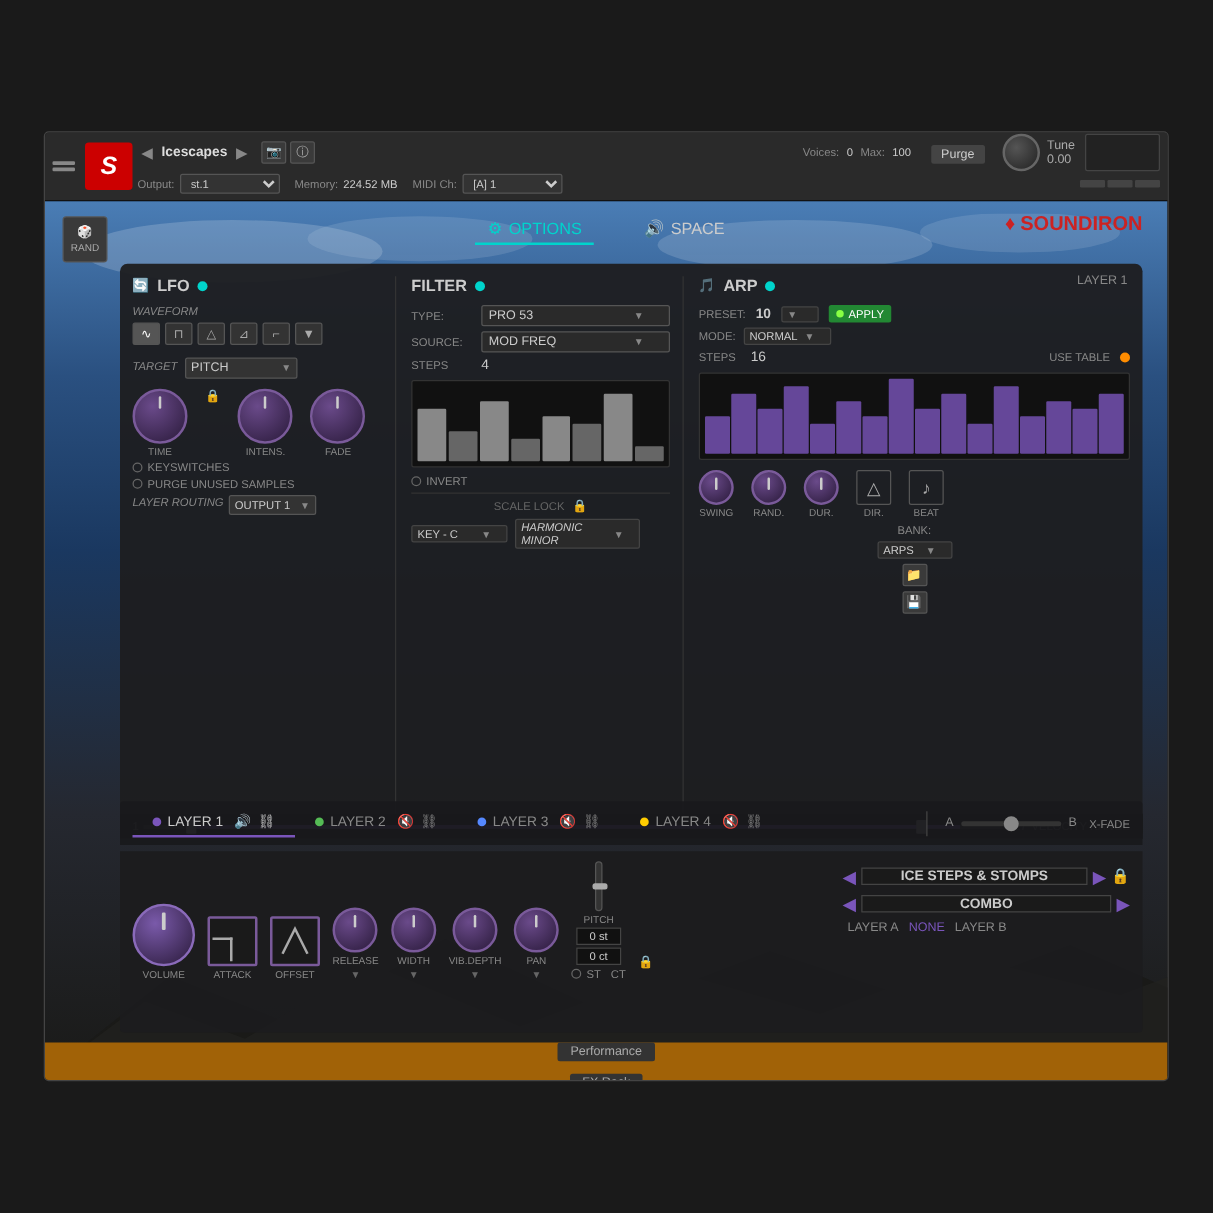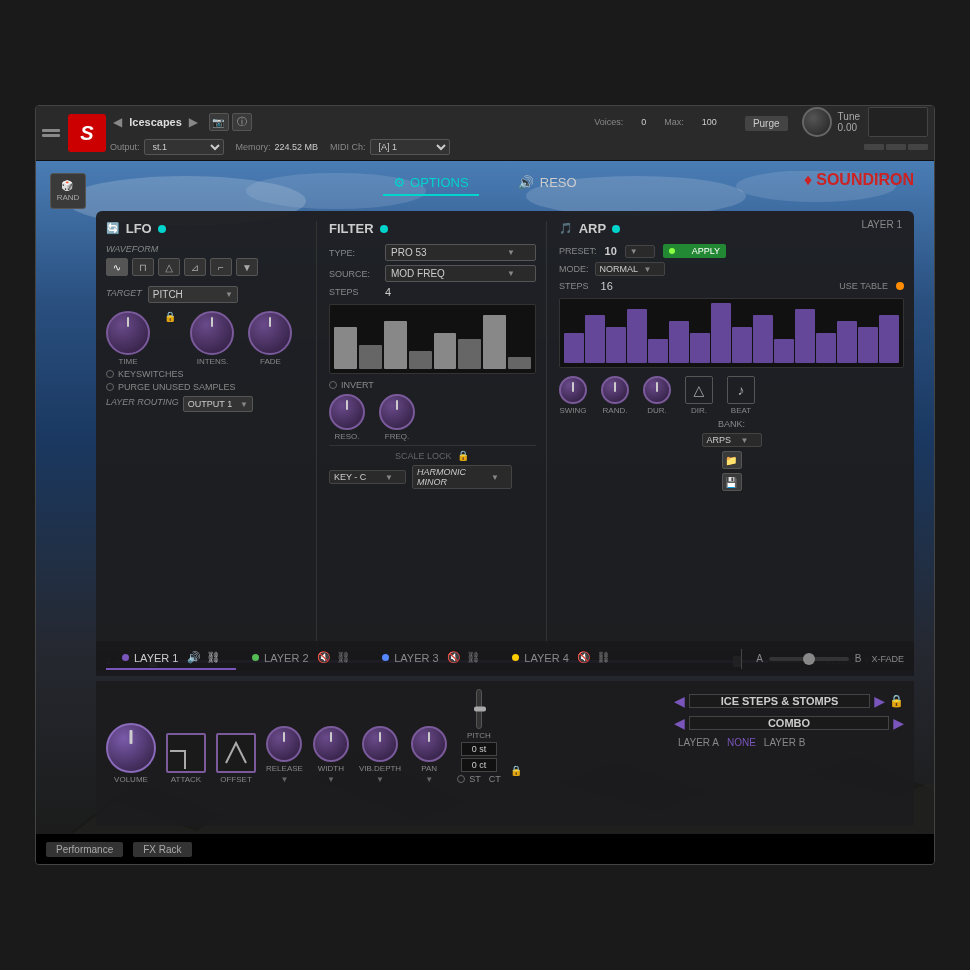--- a/index.html
+++ b/index.html
@@ -583,26 +583,27 @@
       background: #aaa;
       border-radius: 1px;
     }
 
     
     .status-bar {
       position: absolute;
       bottom: 0;
       left: 0; right: 0;
       height: 30px;
-      background: #000000;
+      background: #a16207;
       display: flex;
       align-items: center;
       padding: 0 10px;
       gap: 10px;
       z-index: 20;
+      flex-direction: column;
     }
 
     .status-tab {
       background: #333;
       color: #aaa;
       font-size: 10px;
       padding: 2px 10px;
       border-radius: 2px;
       cursor: pointer;
     }
@@ -650,21 +651,21 @@
     .apply-btn {
       background: #228833;
       color: #fff;
       border: none;
       font-size: 9px;
       padding: 2px 6px;
       border-radius: 2px;
       cursor: pointer;
       display: flex;
       align-items: center;
-      gap: 17px;
+      gap: 4px;
     }
 
     .apply-dot { width: 6px; height: 6px; background: #88ff44; border-radius: 50%; }
 
     .use-table-row {
       display: flex;
       align-items: center;
       gap: 4px;
       font-size: 9px;
       color: #888;
@@ -865,21 +866,21 @@
     </div>
     <div class="top-bar-inner">
       <div class="top-bar-row1">
         <span class="nav-arrow">◀</span>
         <span class="tb-value" style="font-size:11px;font-weight:bold;color:#ddd;">Icescapes</span>
         <span class="nav-arrow">▶</span>
         <div style="display:flex;gap:3px;margin-left:4px;">
           <div class="icon-btn">📷</div>
           <div class="icon-btn">ⓘ</div>
         </div>
-        <div style="margin-left:auto;display:flex;align-items:center;gap:18px;">
+        <div style="margin-left:auto;display:flex;align-items:center;gap:6px;">
           <span class="tb-label">Voices:</span>
           <span class="tb-value">0</span>
           <span class="tb-label">Max:</span>
           <span class="tb-value">100</span>
           <div style="margin-left:10px;">
             <button class="purge-btn">Purge</button>
           </div>
         </div>
         <div style="display:flex;align-items:center;gap:6px;margin-left:10px;">
           <div class="tune-knob"></div>
@@ -930,21 +931,21 @@
       <div style="font-size:8px;color:#aaa;">RAND</div>
     </div>
 
     <div class="top-nav">
       <button class="nav-btn active">
         <span>⚙</span>
         <span>OPTIONS</span>
       </button>
       <button class="nav-btn">
         <span>🔊</span>
-        <span>RESO</span>
+        <span>SPACE</span>
       </button>
     </div>
 
     <div class="soundiron-logo">
       <span style="color:#cc2222;">♦</span>
       <span>SOUNDIRON</span>
     </div>
 
     <div class="main-panel">
       <div class="layer-badge">LAYER 1</div>
@@ -1045,30 +1046,20 @@
               <div class="step-bar" style="height: 50%; background: rgb(102, 102, 102);"></div>
               <div class="step-bar" style="height: 90%; background: rgb(136, 136, 136);"></div>
               <div class="step-bar" style="height: 20%; background: rgb(102, 102, 102);"></div>
             </div>
 
           <div class="invert-row">
             <span class="circle-check"></span>
             <span>INVERT</span>
           </div>
 
-          <div class="knobs-row" style="margin-top:4px;">
-            <div class="knob-group">
-              <div class="knob"></div>
-              <span class="knob-label">RESO.</span>
-            </div>
-            <div class="knob-group">
-              <div class="knob"></div>
-              <span class="knob-label">FREQ.</span>
-            </div>
-          </div>
 
           <div class="scale-lock-row">
             <span>SCALE LOCK</span>
             <span style="font-size:10px;color:#666;">🔒</span>
           </div>
           <div class="key-row">
             <div class="dropdown small-dd" style="width:77px;">
               <span>KEY - C</span>
               <span class="dropdown-arrow">▼</span>
             </div>

